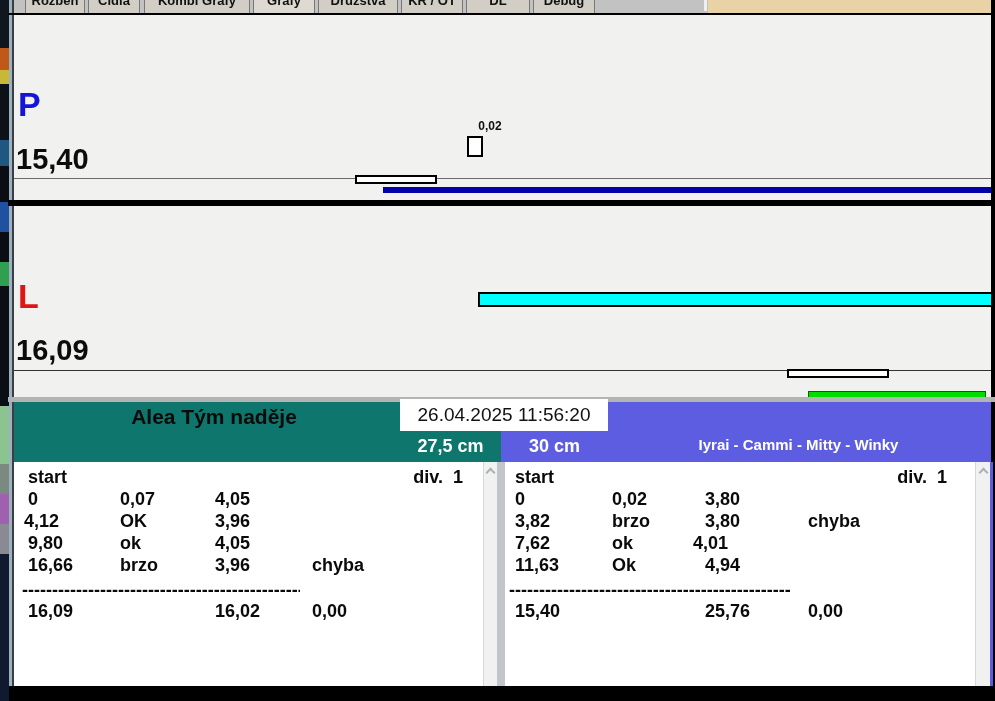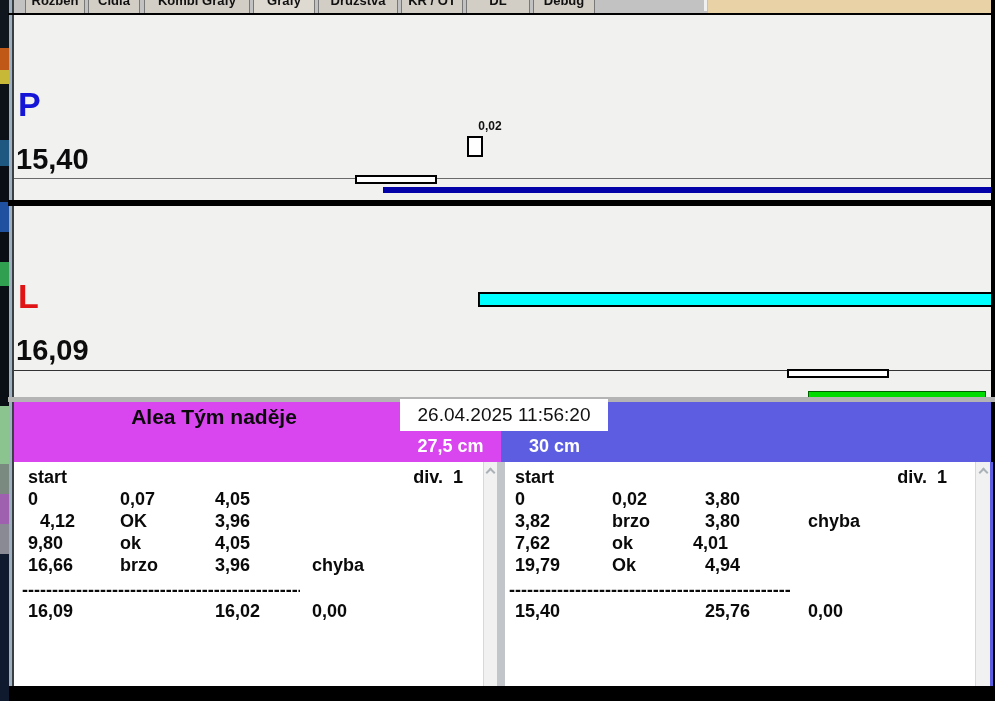--- a/index.html
+++ b/index.html
@@ -34,21 +34,21 @@
   .marker-box { background:#fff; border:2px solid #000; }
   .hline { background:#6a6a6a; height:1px; }
   .p-bar { background:#0202a8; }
   .l-bar { background:#00ffff; border:2px solid #000; }
   .green-bar { background:#00dc00; border:1px solid #006000; }
 
   .section-divider { left:8px; top:200px; width:987px; height:6px; background:#000; }
   .gray-band { left:8px; top:397px; width:987px; height:5px; background:#b4b4b4; }
 
   
-  .red-header { left:14px; top:402px; width:487px; height:60px; background:#d946ef; }
+  .red-header { left:14px; top:402px; width:487px; height:60px; background:#0f766e; }
   .blue-header { left:501px; top:402px; width:490px; height:60px; background:#5d5de2; }
   .team-name { position:absolute; top:3px; text-align:center; font-size:21px; font-weight:bold; color:#0a0a0a; }
   .team-dogs { position:absolute; top:34px; text-align:center; font-size:15px; font-weight:bold; color:#fff; }
   .datetime-box { left:400px; top:399px; width:208px; height:32px; background:#fff; color:#111;
                   font-size:19px; text-align:center; line-height:32px; }
   .jump-h { top:431px; height:31px; line-height:31px; text-align:center; color:#fff; font-size:18px; font-weight:bold; }
 
   
   .run-table { top:462px; height:224px; background:#fff; font-size:18px; font-weight:bold; color:#0a0a0a; padding-top:5px; }
   .trow { position:relative; height:22px;text-align:center; }
@@ -119,38 +119,39 @@
   <div class="abs green-bar" style="left:794px;top:376px;width:178px;height:7px"></div>
 </div>
 
 <div class="abs section-divider"></div>
 <div class="abs gray-band"></div>
 
 <div class="abs red-header">
   <div class="team-name" style="left:0;width:400px">Alea Tým naděje</div>
 </div>
 <div class="abs blue-header">
+  <div class="team-dogs" style="left:105px;width:385px">Iyrai - Cammi - Mitty - Winky</div>
 </div>
 <div class="abs datetime-box">26.04.2025 11:56:20</div>
 <div class="abs jump-h" style="left:400px;width:101px">27,5 cm</div>
 <div class="abs jump-h" style="left:501px;width:107px">30 cm</div>
 
 <div class="abs run-table" style="left:14px;width:469px">
   <div class="trow">
     <span style="left:14px">start</span>
     <span class="divlabel" style="right:20px">div.  1</span>
   </div>
   <div class="trow">
     <span style="left:14px">0</span>
     <span style="left:106px">0,07</span>
     <span style="left:201px">4,05</span>
     <span style="left:298px"></span>
   </div>
   <div class="trow">
-    <span style="left:26px">4,12</span>
+    <span style="left:10px">4,12</span>
     <span style="left:106px">OK</span>
     <span style="left:201px">3,96</span>
     <span style="left:298px"></span>
   </div>
   <div class="trow">
     <span style="left:14px">9,80</span>
     <span style="left:106px">ok</span>
     <span style="left:201px">4,05</span>
     <span style="left:298px"></span>
   </div>
@@ -190,21 +191,21 @@
     <span style="left:200px">3,80</span>
     <span style="left:303px">chyba</span>
   </div>
   <div class="trow">
     <span style="left:10px">7,62</span>
     <span style="left:107px">ok</span>
     <span style="left:188px">4,01</span>
     <span style="left:303px"></span>
   </div>
   <div class="trow">
-    <span style="left:10px">19,79</span>
+    <span style="left:10px">11,63</span>
     <span style="left:107px">Ok</span>
     <span style="left:200px">4,94</span>
     <span style="left:303px"></span>
   </div>
   <div class="sep-row" style="width:286px;padding-left:4px">------------------------------------------------</div>
   <div class="trow tot-row">
     <span style="left:10px">15,40</span>
     <span style="left:200px">25,76</span>
     <span style="left:303px">0,00</span>
   </div>

